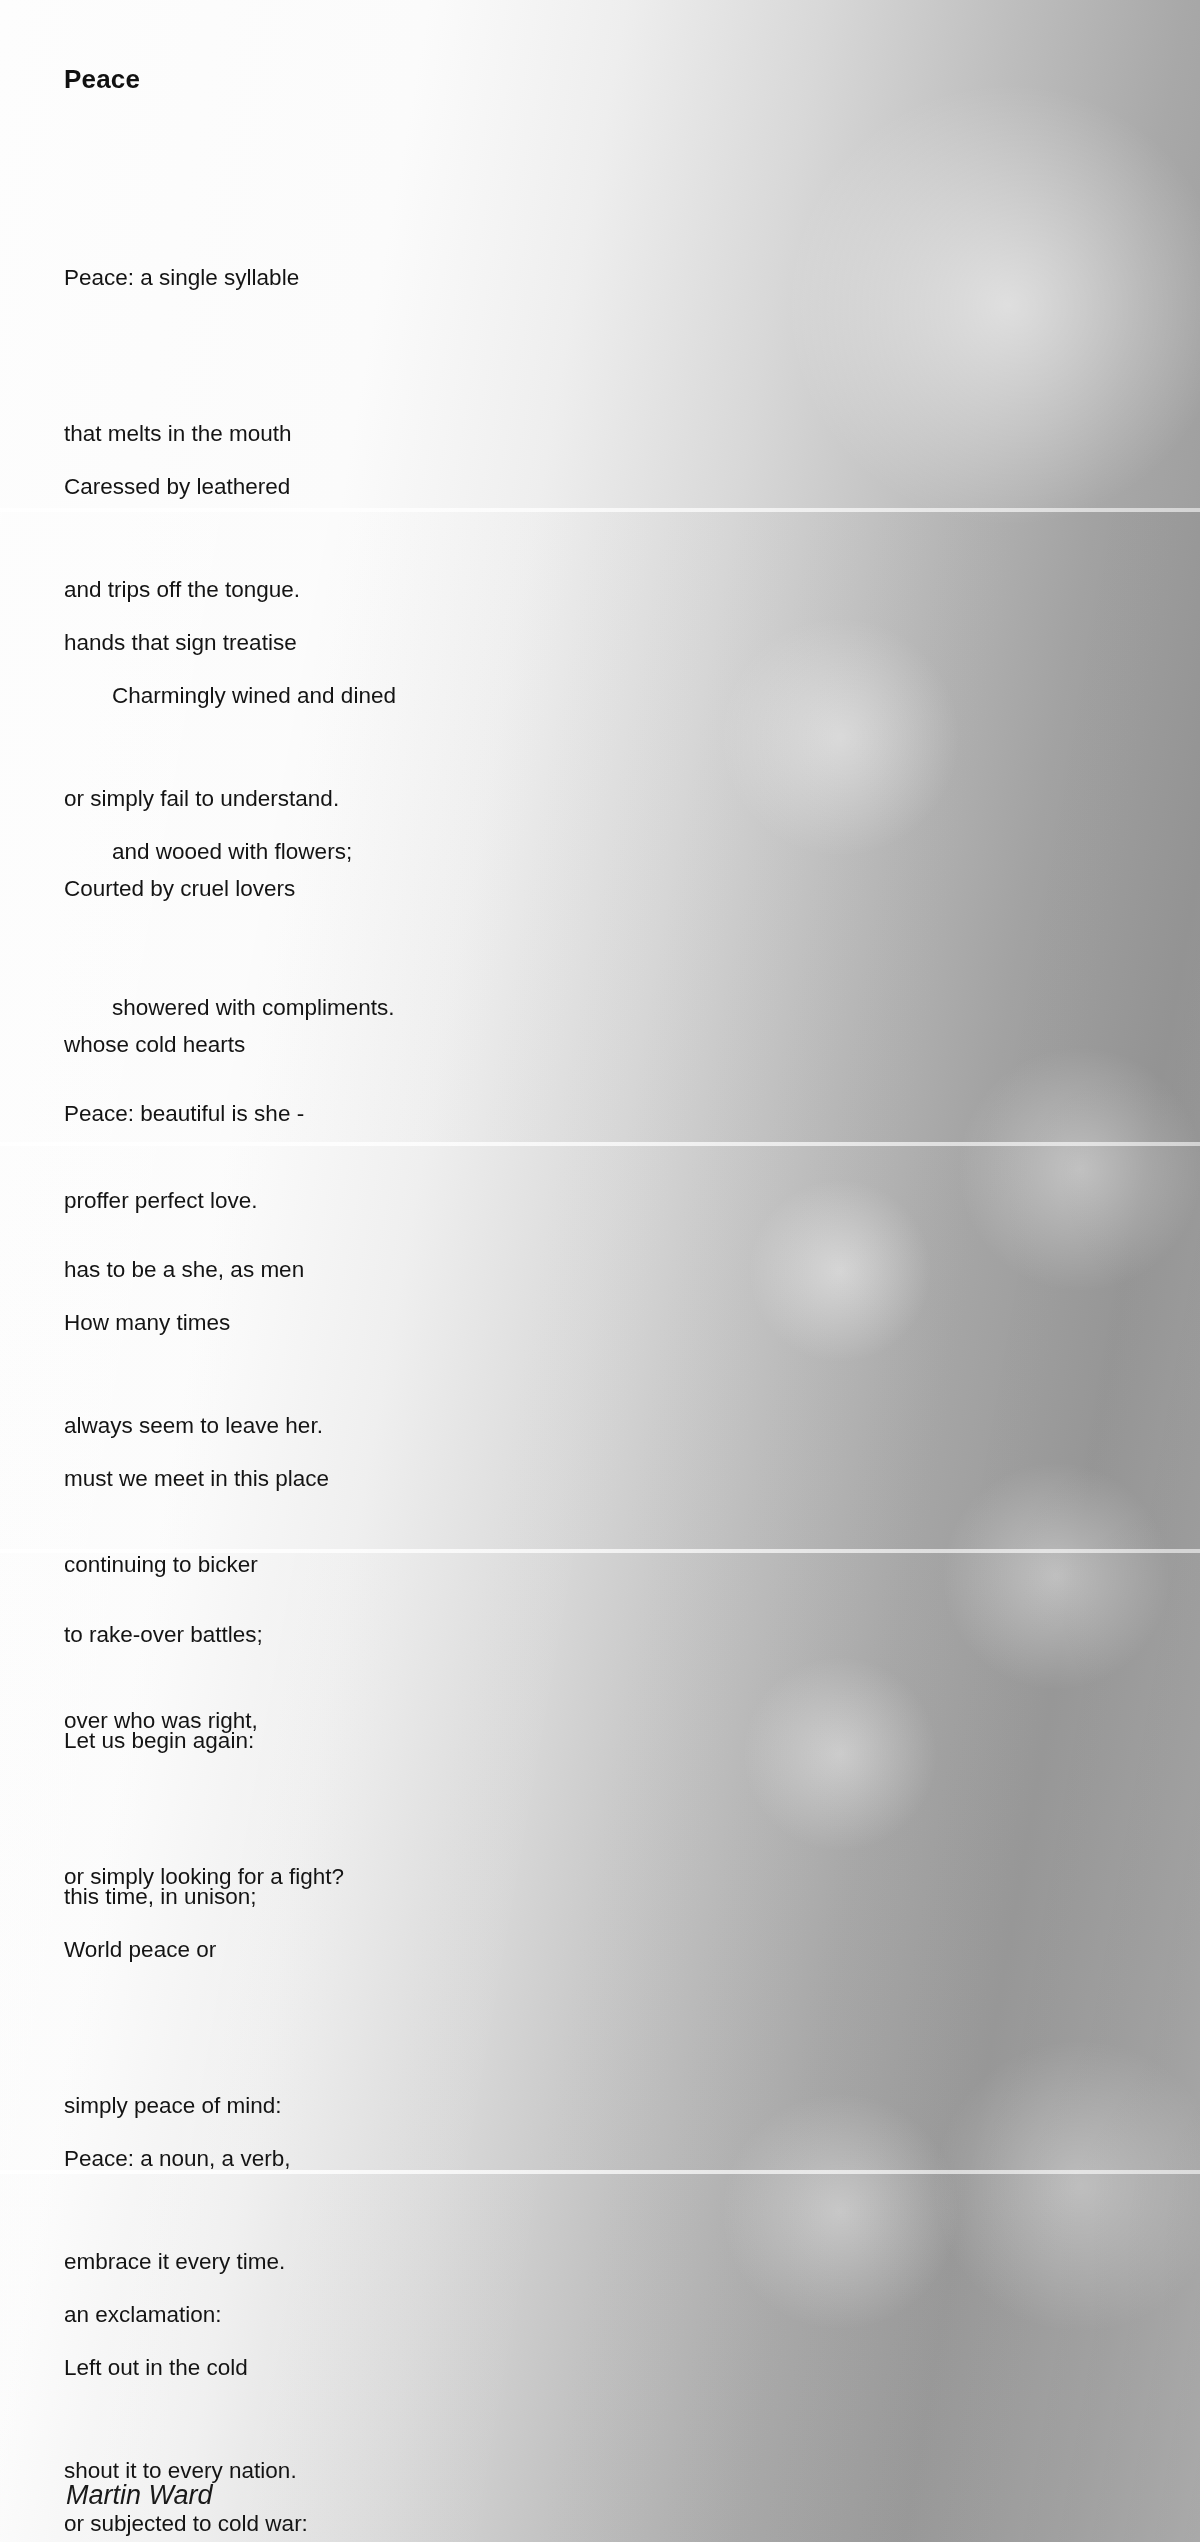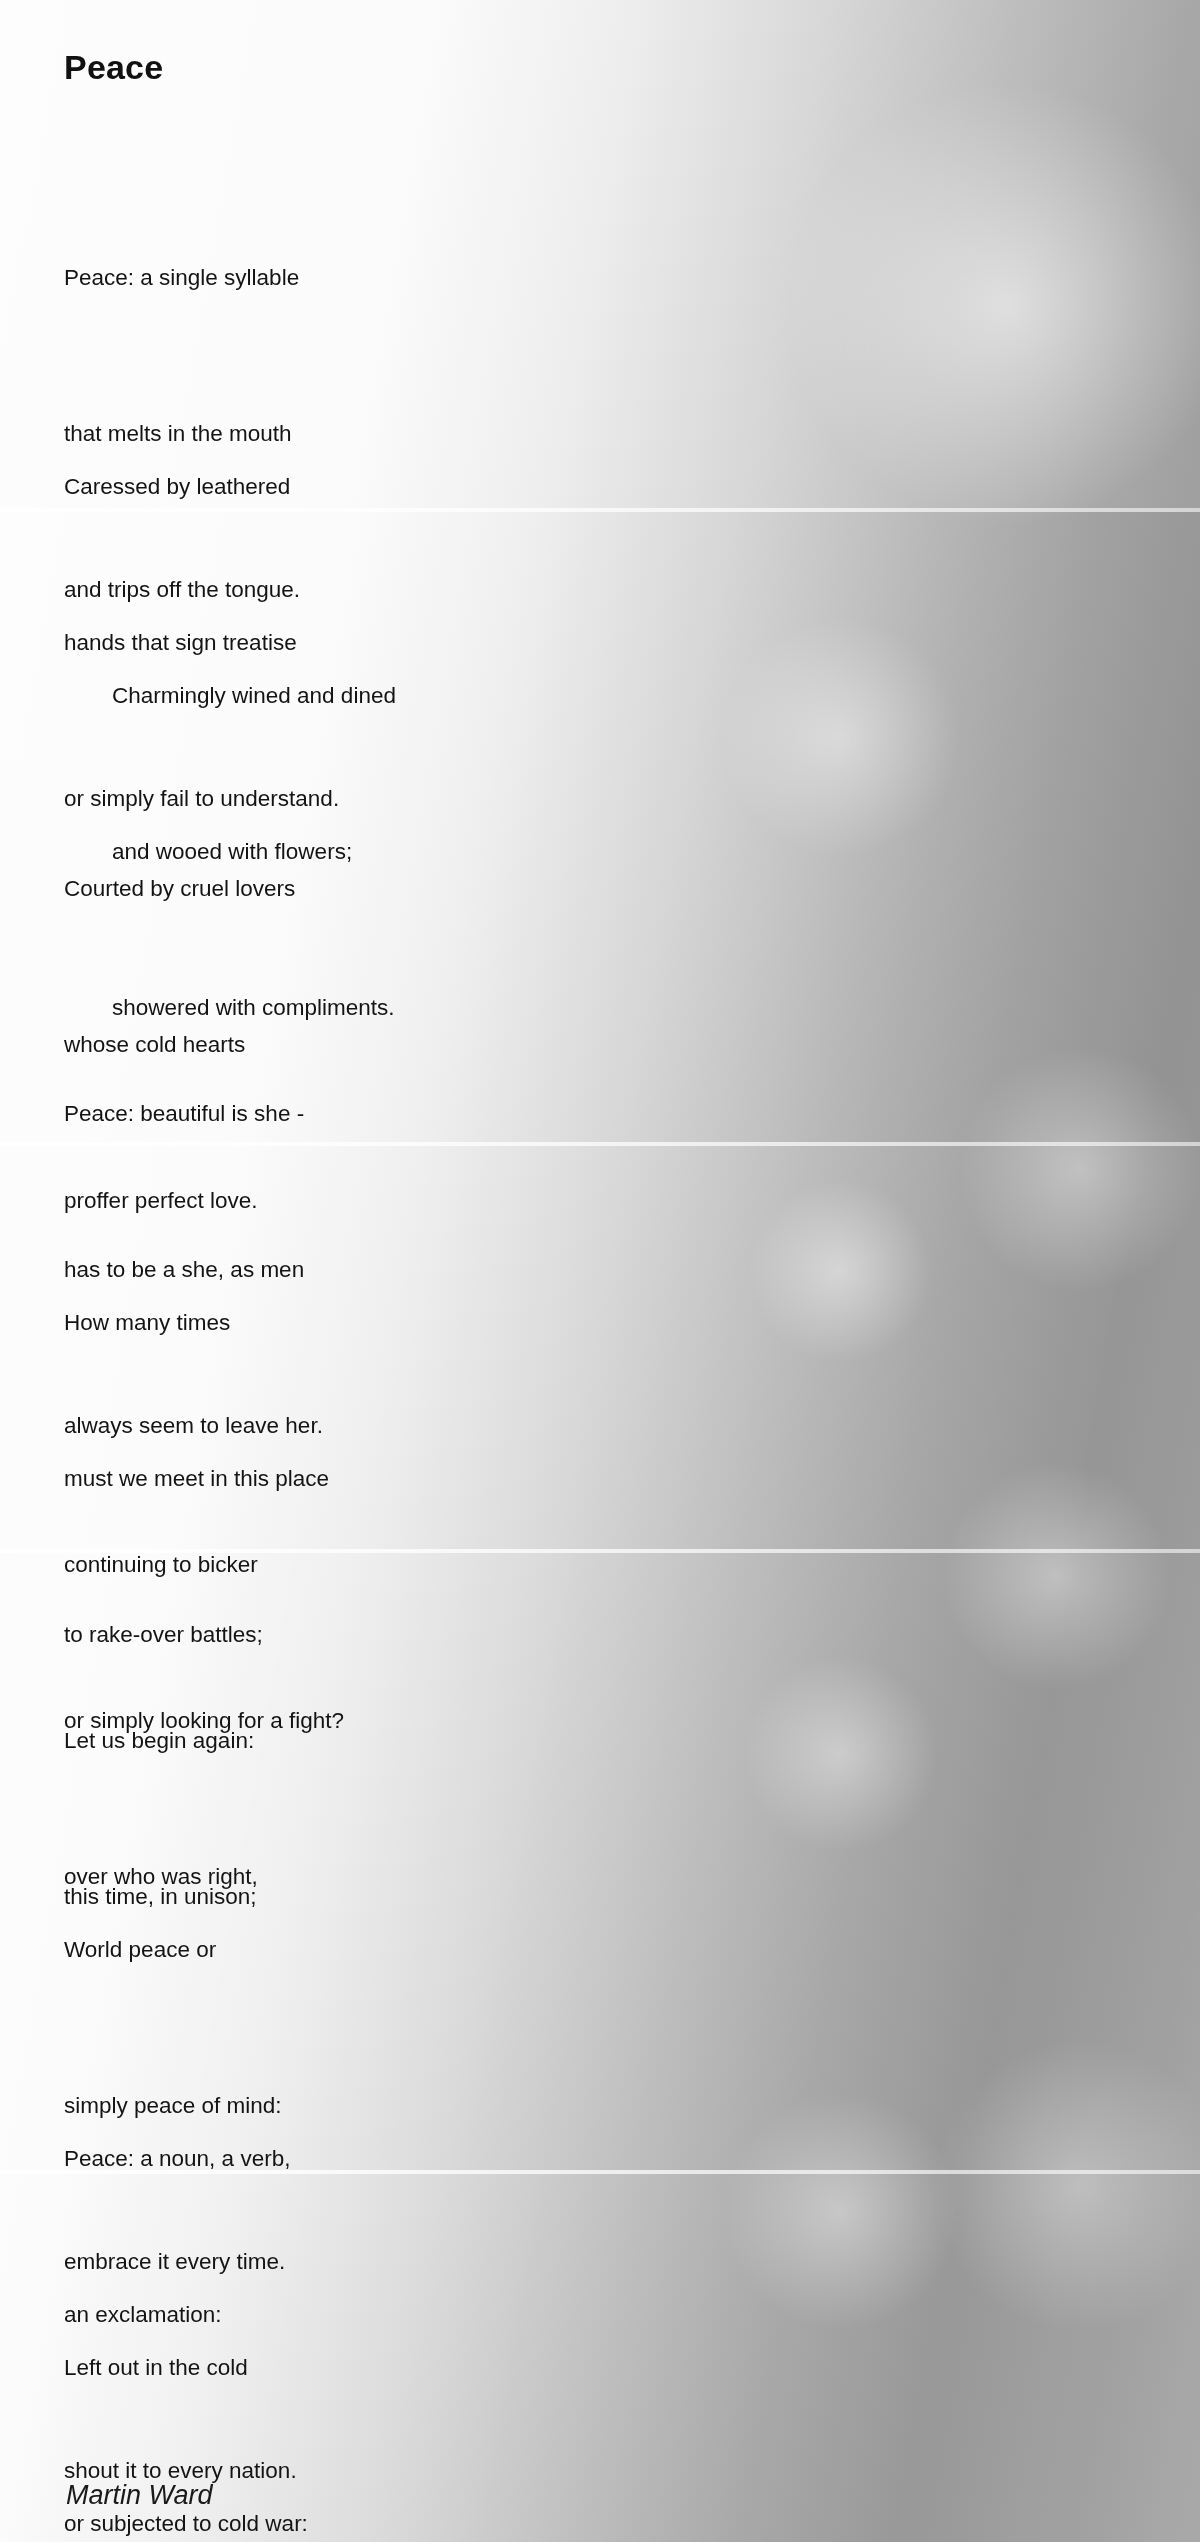--- a/index.html
+++ b/index.html
@@ -57,22 +57,22 @@
   }
   .content {
     position: absolute;
     left: 0;
     top: 0;
     width: 1200px;
   }
   .title {
     position: absolute;
     left: 64px;
-    top: 48px;
-    font-size: 34px;
+    top: 64px;
+    font-size: 26px;
     font-weight: bold;
     color: #111111;
     letter-spacing: 0.2px;
   }
   .stanza {
     position: absolute;
     left: 64px;
     color: #141414;
     font-size: 22.5px;
     font-weight: normal;
@@ -139,22 +139,22 @@
     </div>
 
     <div class="stanza" style="top:1193px;">
       <div>How many times</div>
       <div>must we meet in this place</div>
       <div>to rake-over battles;</div>
     </div>
 
     <div class="stanza" style="top:1435px;">
       <div>continuing to bicker</div>
+      <div>over who was right,</div>
       <div>or simply looking for a fight?</div>
-      <div>over who was right,</div>
     </div>
 
     <div class="stanza" style="top:1611px;">
       <div>Let us begin again:</div>
       <div>this time, in unison;</div>
     </div>
 
     <div class="stanza" style="top:1820px;">
       <div>World peace or</div>
       <div>simply peace of mind:</div>

